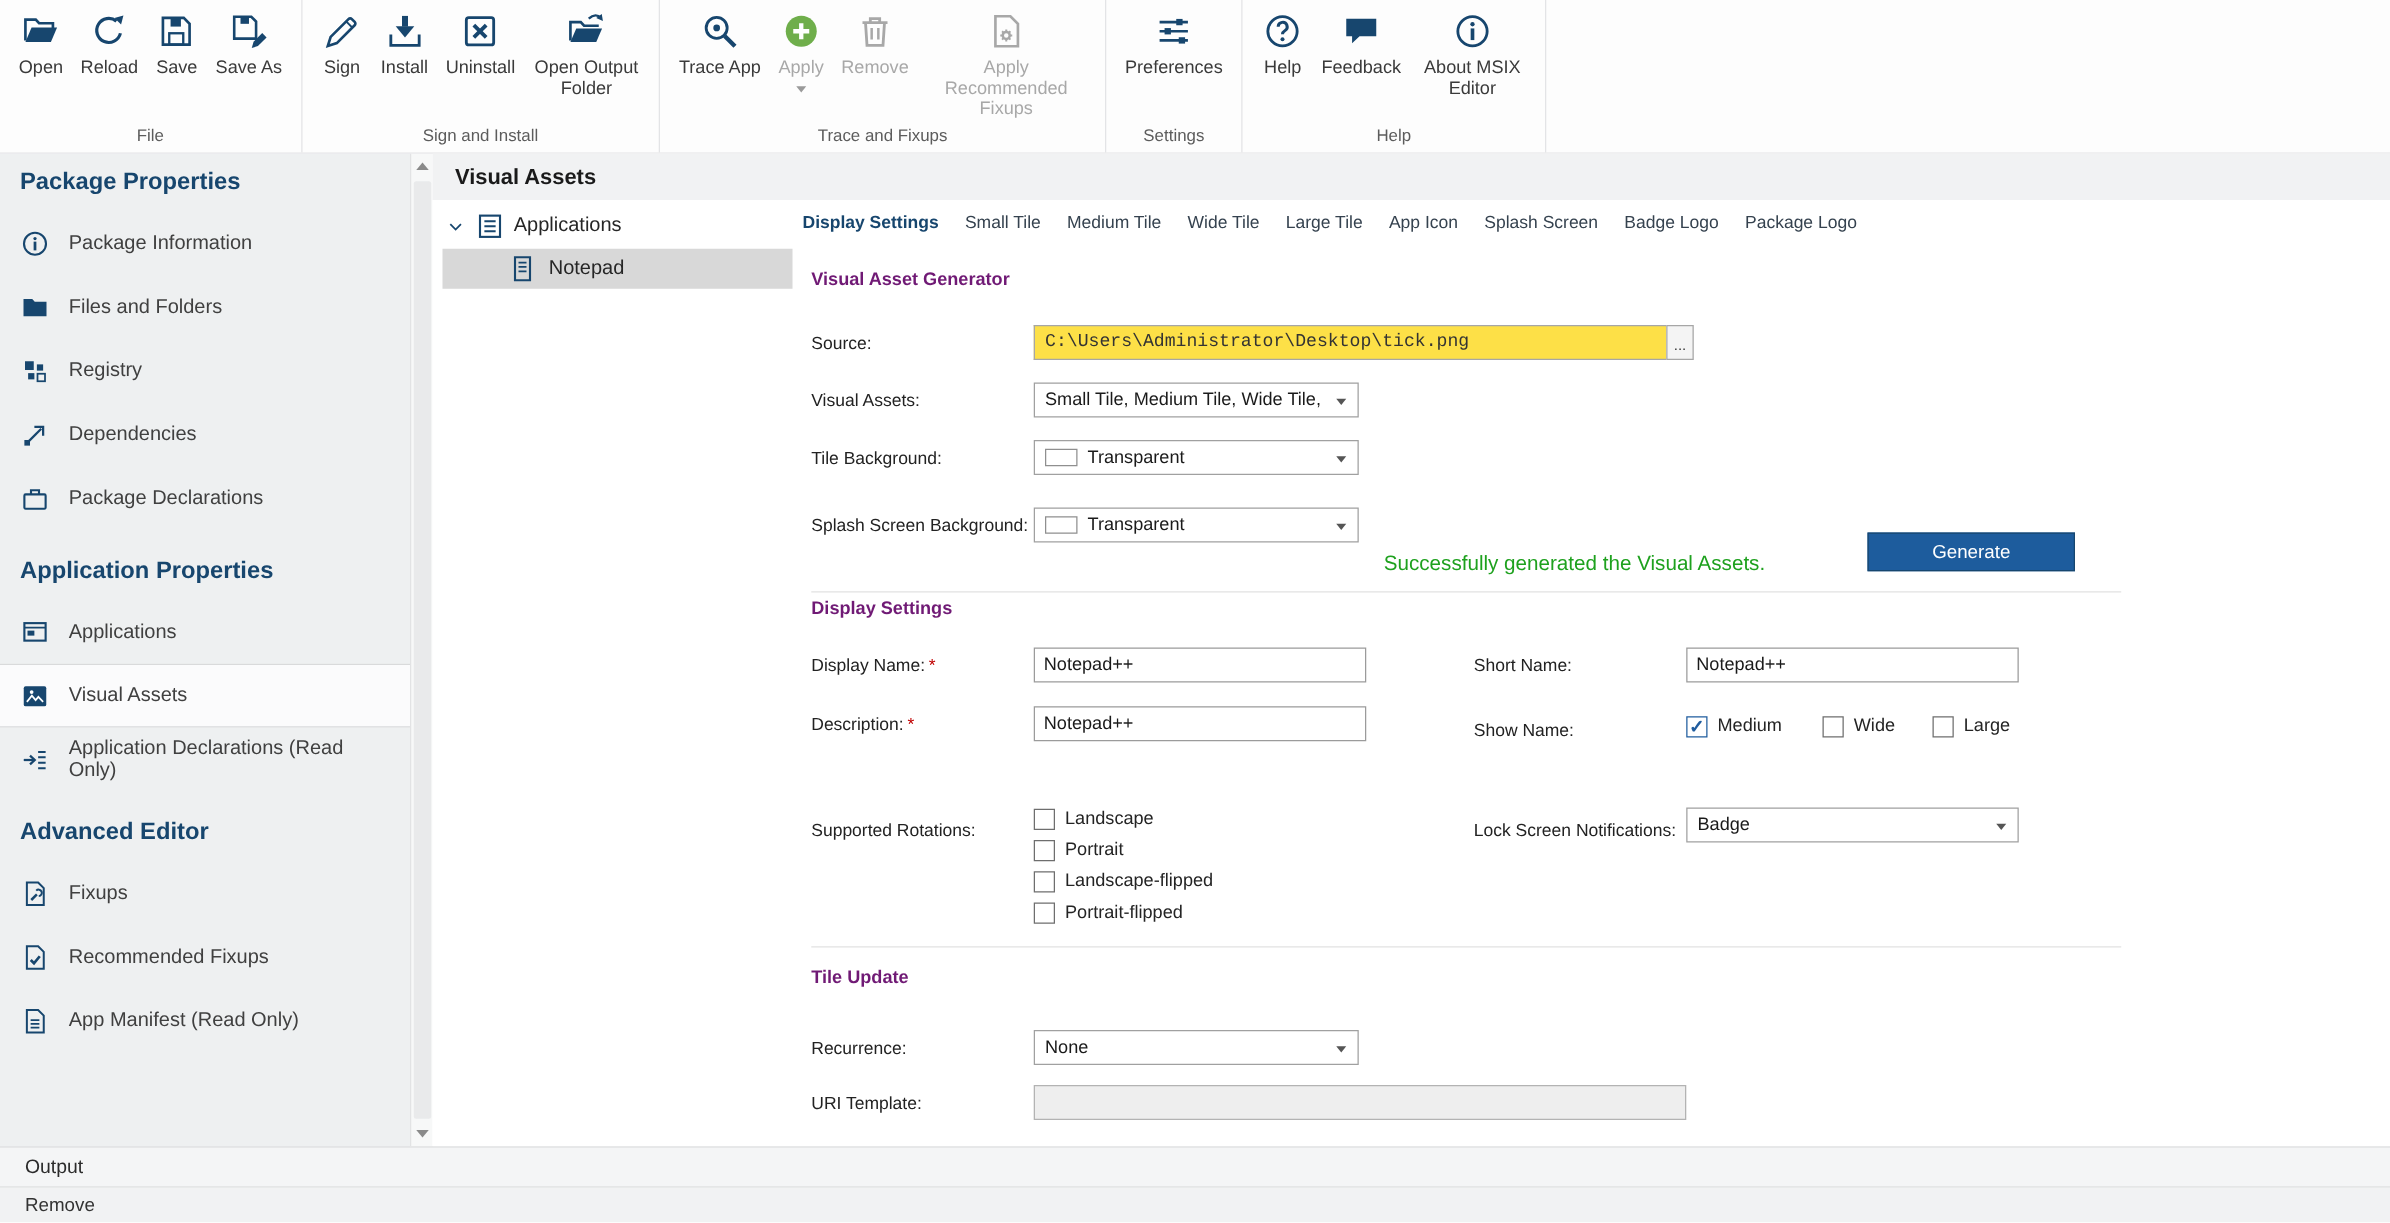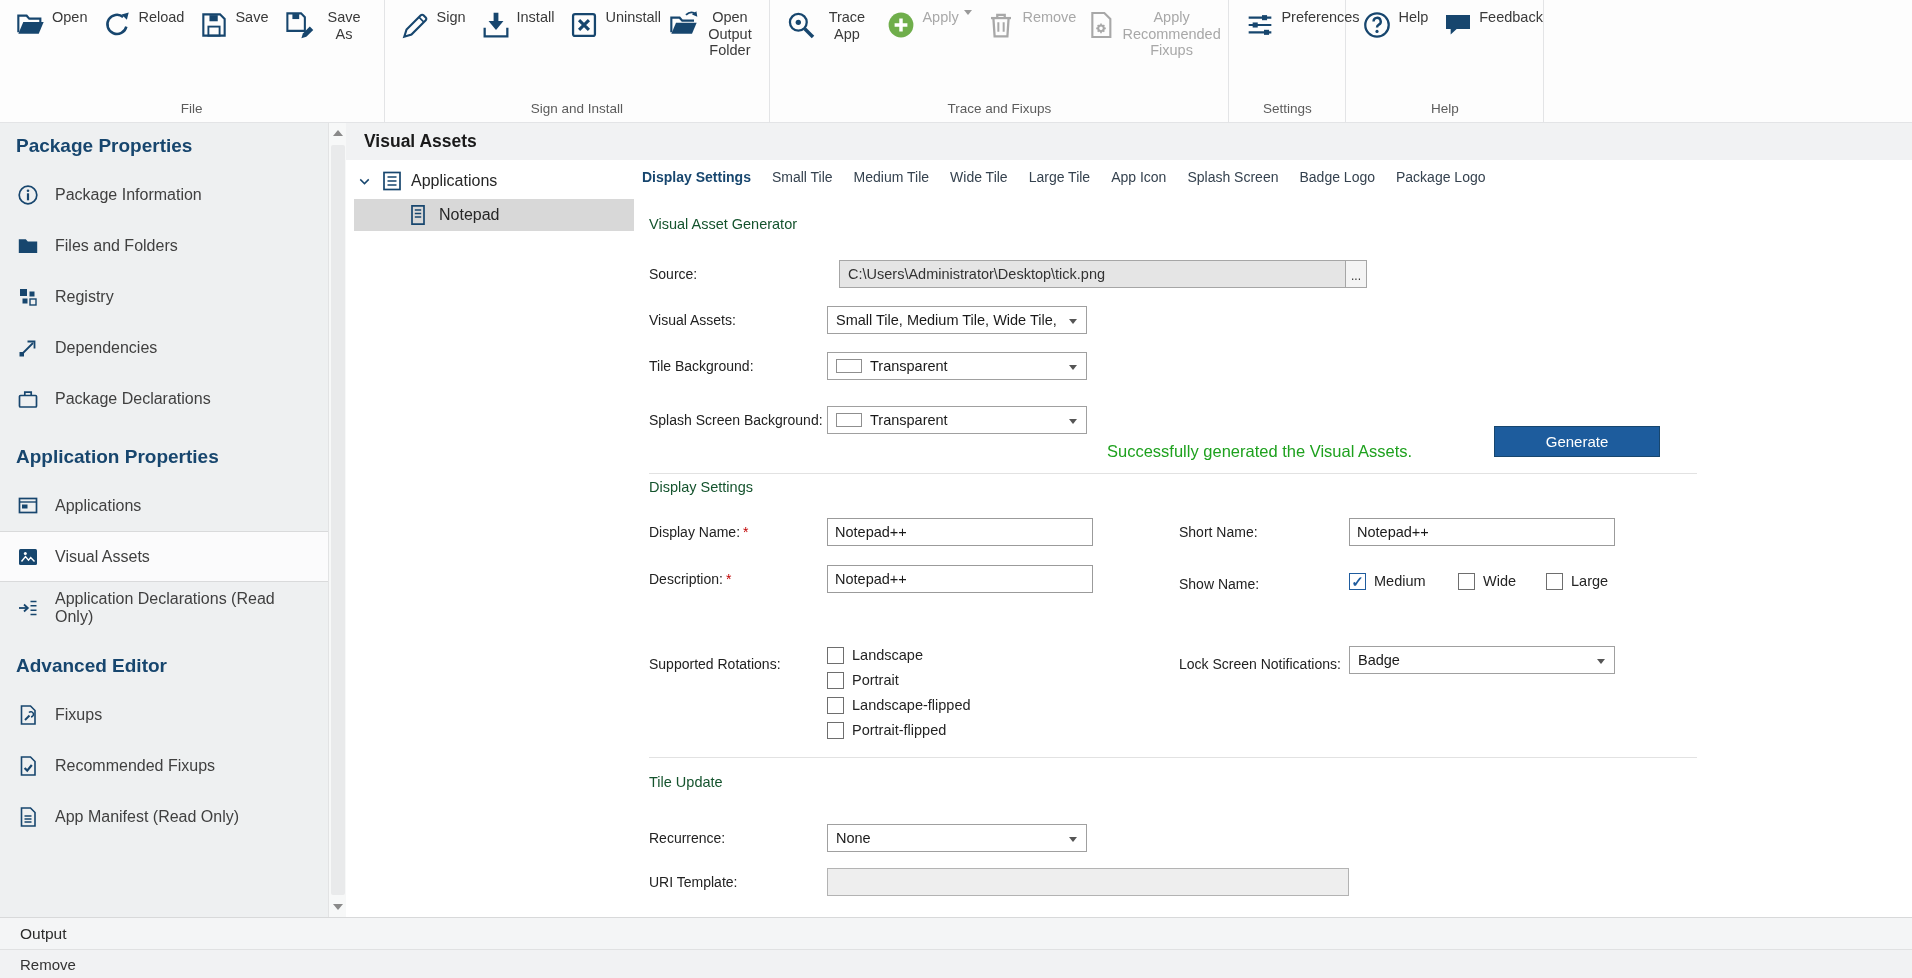--- a/index.html
+++ b/index.html
@@ -10,21 +10,21 @@
   .icw { display:inline-flex; color:#17466e; flex:none; }
   .icw svg { width:32px; height:32px; }
   .icw.sm svg { width:24px; height:24px; }
   .icw.xs svg { width:17px; height:17px; }
 
   
   .ribbon { height:123px; background:#fdfdfd; border-bottom:1px solid #e3e4e6;
     display:flex; align-items:stretch; }
   .rgroup { display:flex; flex-direction:column; border-right:1px solid #e3e4e6; padding:4px 8px 0; }
   .rbuttons { flex:1; display:flex; align-items:flex-start; }
-  .rbtn { display:flex; flex-direction:row; gap:5px;
+  .rbtn { display:flex; flex-direction:column; align-items:center; gap:5px;
     padding:5px 7px 2px; min-width:48px; max-width:100px; text-align:center;
     font-size:14.5px; color:#3a3a3a; line-height:1.15; cursor:default; }
   .rbtn.wide { max-width:142px; }
   .rbtn.disabled { color:#a8a8a8; }
   .rbtn.disabled .icw { color:#a8a8a8; }
   .rgroup-label { height:24px; display:flex; align-items:center; justify-content:center;
     font-size:13.5px; color:#5c5c5c; padding-bottom:3px; }
   .apply-caret { width:0; height:0; border-left:4px solid transparent;
     border-right:4px solid transparent; border-top:5px solid #9a9a9a; margin-top:1px; }
 
@@ -57,27 +57,27 @@
   .tree-root { display:flex; align-items:center; gap:7px; padding:3px 0 3px 10px; font-size:16px; }
   .tree-child { display:flex; align-items:center; gap:9px; margin:3px 0 0 8px;
     padding:4px 0 4px 52px; font-size:16px; }
   .tree-child.selected { background:#d8d8d8; }
 
   .content { flex:1; position:relative; min-width:0; }
   .tabs { position:absolute; left:6px; top:4px; display:flex; gap:17px; align-items:center; height:26px; }
   .tab { font-size:14px; color:#35424f; padding:0 2px; white-space:nowrap; cursor:default; }
   .tab.active { color:#17466e; font-weight:bold; }
 
-  .sec-title { position:absolute; font-size:14.5px; font-weight:normal; color:#14532d; white-space:nowrap; }
+  .sec-title { position:absolute; font-size:14.5px; font-weight:bold; color:#701a75; white-space:nowrap; }
   .flabel { position:absolute; font-size:14px; color:#222; height:28px; line-height:28px; white-space:nowrap; }
   .req { color:#c00000; margin-left:3px; }
 
   .src-wrap { position:absolute; display:flex; }
-  .src-input { width:506px; height:28px; border:1px solid #a6a6a6; background:#e5e5e5;
-    font-size:14.5px; padding:0 8px; color:#333; font-family:Liberation Sans, sans-serif; border-right:none; outline:none;margin-left:12px; }
+  .src-input { width:506px; height:28px; border:1px solid #a6a6a6; background:#fde047;
+    font-size:14.5px; padding:0 8px; color:#333; font-family:Liberation Mono, monospace; border-right:none; outline:none; }
   .browse { width:22px; height:28px; border:1px solid #a6a6a6; background:#f4f4f4;
     display:flex; align-items:flex-end; justify-content:center; font-size:12px; color:#333;
     padding-bottom:4px; cursor:default; }
 
   .tbox { position:absolute; height:28px; border:1px solid #9b9b9b; background:#fff;
     font-size:14.5px; padding:0 7px; font-family:inherit; color:#1a1a1a; outline:none; }
   .tbox.disabled { background:#eeeeee; border-color:#b3b3b3; }
 
   .select { position:absolute; height:28px; border:1px solid #a0a0a0; background:#fff;
     display:flex; align-items:center; padding:0 26px 0 8px; font-size:14.5px; color:#1a1a1a; cursor:default; }
@@ -394,20 +394,28 @@
           </span>
         <span>Help</span>
       </div>
       <div class="rbtn">
         <span class="icw">
             <svg viewBox="0 0 24 24">
               <use href="#sym-feedback"></use>
             </svg>
           </span>
         <span>Feedback</span>
+      </div>
+      <div class="rbtn">
+        <span class="icw">
+            <svg viewBox="0 0 24 24">
+              <use href="#sym-info"></use>
+            </svg>
+          </span>
+        <span>About MSIX Editor</span>
       </div>
     </div>
     <div class="rgroup-label">Help</div>
   </div>
 </div>
 
 <div class="workspace">
 
   <div class="sidebar">
     <div class="sb-title">Package Properties</div>

